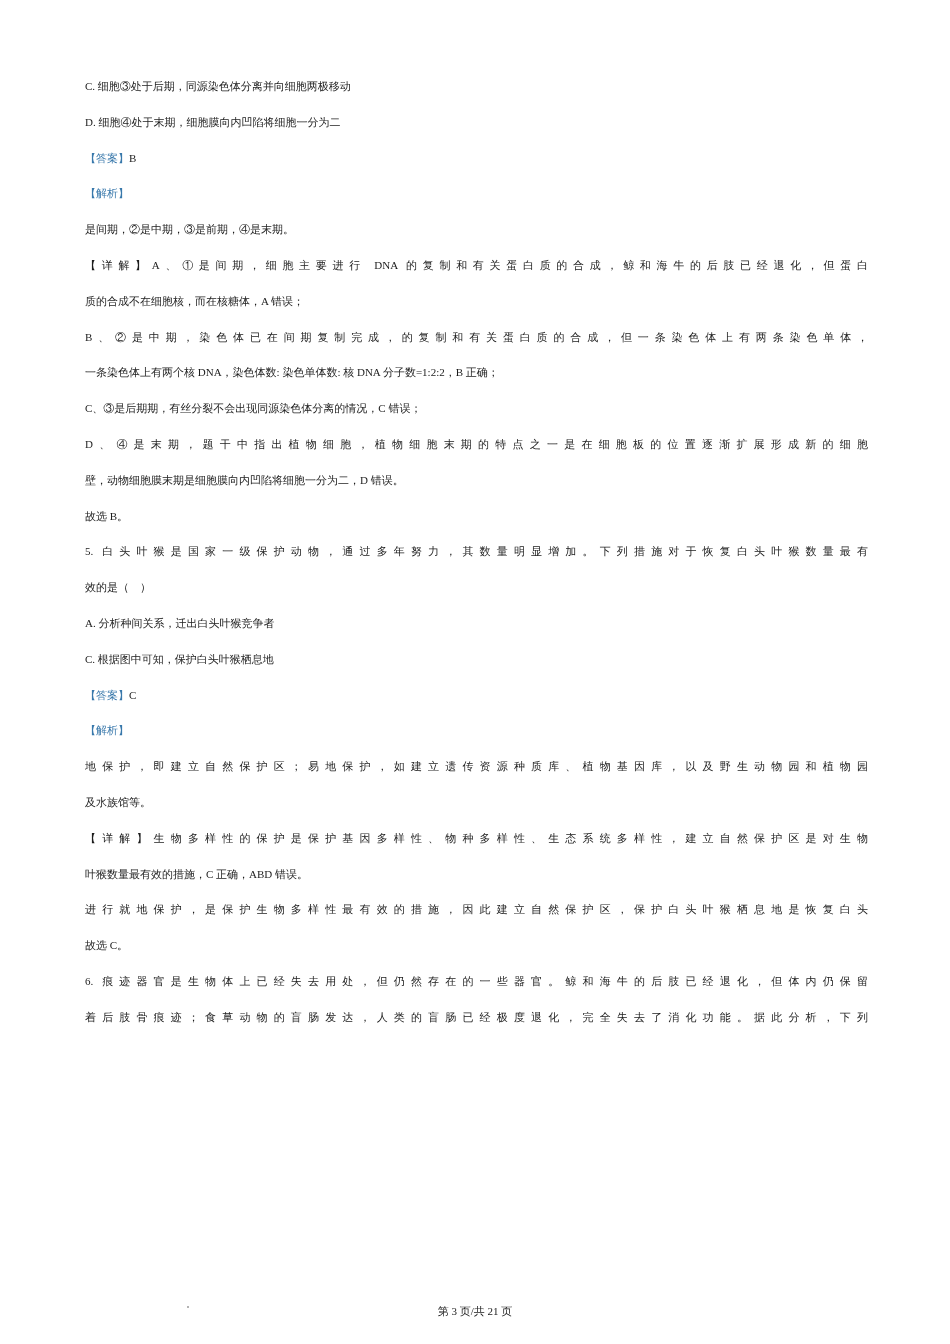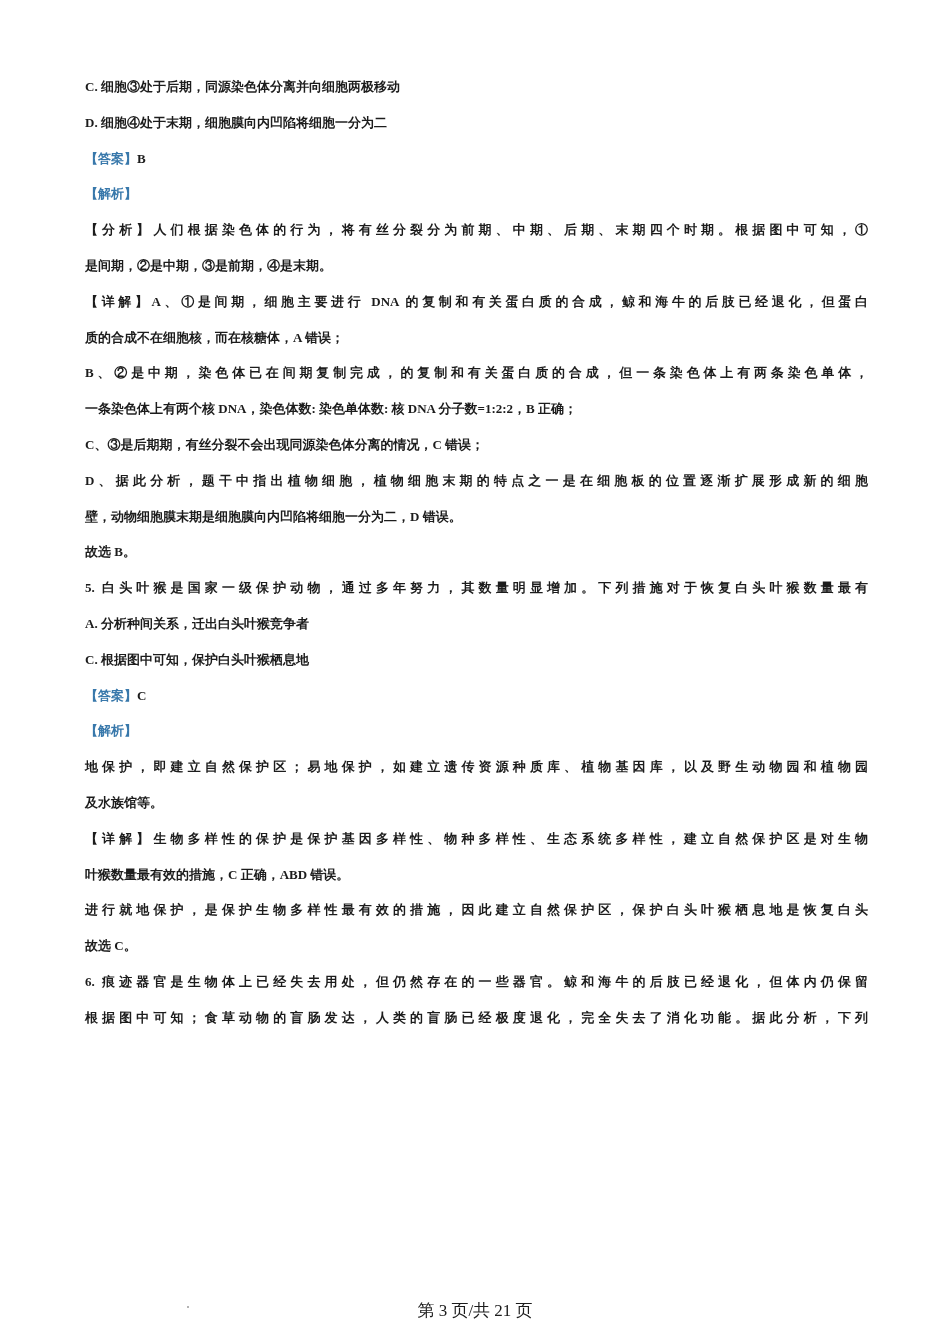--- a/index.html
+++ b/index.html
@@ -12,40 +12,39 @@
     font-family:"Liberation Serif","DejaVu Serif",serif;
     color:#1c1c1c;
   }
   .content{
     position:absolute;
     left:85px;
     top:69px;
     width:783px;
   }
   .line{
-    font-size:13px;
+    font-size:11px;
     line-height:35.8px;
     white-space:pre-wrap;
     text-align:left;
-    font-weight:bold;
   }
   .line.fill{
     text-align:justify;
     text-align-last:justify;
   }
   .label{
     color:var(--label-blue,#3878ab);
   }
   .footer{
     position:absolute;
     left:0;
     right:0;
     top:1296px;
     text-align:center;
-    font-size:17px;
+    font-size:11px;
     line-height:30px;
     color:#1c1c1c;
   }
   .stray-dot{
     position:absolute;
     left:187px;
     top:1306px;
     width:2px;
     height:2px;
     background:#9a9a9a;
@@ -58,42 +57,42 @@
 <div class="page">
   <div class="content" id="doc-body">
   <div class="line"><span class="txt">C. 细胞③处于后期，同源染色体分离并向细胞两极移动</span></div>
 
   <div class="line"><span class="txt">D. 细胞④处于末期，细胞膜向内凹陷将细胞一分为二</span></div>
 
   <div class="line"><span class="label">【答案】</span><span class="txt">B</span></div>
 
   <div class="line"><span class="label">【解析】</span><span class="txt"></span></div>
 
-  <div class="line fill"><span class="txt">【分析】人们根据染色体的行为，将有丝分裂分为前期、中期、后期、末期四个时期。根据图中可知，①</span></div>
 
   <div class="line"><span class="txt">是间期，②是中期，③是前期，④是末期。</span></div>
 
   <div class="line fill"><span class="txt">【详解】A、①是间期，细胞主要进行 DNA 的复制和有关蛋白质的合成，鲸和海牛的后肢已经退化，但蛋白</span></div>
 
   <div class="line"><span class="txt">质的合成不在细胞核，而在核糖体，A 错误；</span></div>
 
   <div class="line fill"><span class="txt">B、②是中期，染色体已在间期复制完成，的复制和有关蛋白质的合成，但一条染色体上有两条染色单体，</span></div>
 
   <div class="line"><span class="txt">一条染色体上有两个核 DNA，染色体数: 染色单体数: 核 DNA 分子数=1:2:2，B 正确；</span></div>
 
   <div class="line"><span class="txt">C、③是后期期，有丝分裂不会出现同源染色体分离的情况，C 错误；</span></div>
 
-  <div class="line fill"><span class="txt">D、据此分析，题干中指出植物细胞，植物细胞末期的特点之一是在细胞板的位置逐渐扩展形成新的细胞</span></div>
+  <div class="line fill"><span class="txt">D、④是末期，题干中指出植物细胞，植物细胞末期的特点之一是在细胞板的位置逐渐扩展形成新的细胞</span></div>
 
   <div class="line"><span class="txt">壁，动物细胞膜末期是细胞膜向内凹陷将细胞一分为二，D 错误。</span></div>
 
   <div class="line"><span class="txt">故选 B。</span></div>
 
   <div class="line fill"><span class="txt">5. 白头叶猴是国家一级保护动物，通过多年努力，其数量明显增加。下列措施对于恢复白头叶猴数量最有</span></div>
 
+  <div class="line"><span class="txt">效的是（　）</span></div>
 
   <div class="line"><span class="txt">A. 分析种间关系，迁出白头叶猴竞争者</span></div>
 
 
   <div class="line"><span class="txt">C. 根据图中可知，保护白头叶猴栖息地</span></div>
 
 
   <div class="line"><span class="label">【答案】</span><span class="txt">C</span></div>
 
   <div class="line"><span class="label">【解析】</span><span class="txt"></span></div>
@@ -106,18 +105,18 @@
   <div class="line fill"><span class="txt">【详解】生物多样性的保护是保护基因多样性、物种多样性、生态系统多样性，建立自然保护区是对生物</span></div>
 
   <div class="line"><span class="txt">叶猴数量最有效的措施，C 正确，ABD 错误。</span></div>
 
   <div class="line fill"><span class="txt">进行就地保护，是保护生物多样性最有效的措施，因此建立自然保护区，保护白头叶猴栖息地是恢复白头</span></div>
 
   <div class="line"><span class="txt">故选 C。</span></div>
 
   <div class="line fill"><span class="txt">6. 痕迹器官是生物体上已经失去用处，但仍然存在的一些器官。鲸和海牛的后肢已经退化，但体内仍保留</span></div>
 
-  <div class="line fill"><span class="txt">根据图中可知；食草动物的盲肠发达，人类的盲肠已经极度退化，完全失去了消化功能。据此分析，下列</span></div>
+  <div class="line fill"><span class="txt">着后肢骨痕迹；食草动物的盲肠发达，人类的盲肠已经极度退化，完全失去了消化功能。据此分析，下列</span></div>
 
 </div>
   <div class="stray-dot"></div>
   <div class="footer">第 3 页/共 21 页</div>
 </div>
 
 </body></html>

